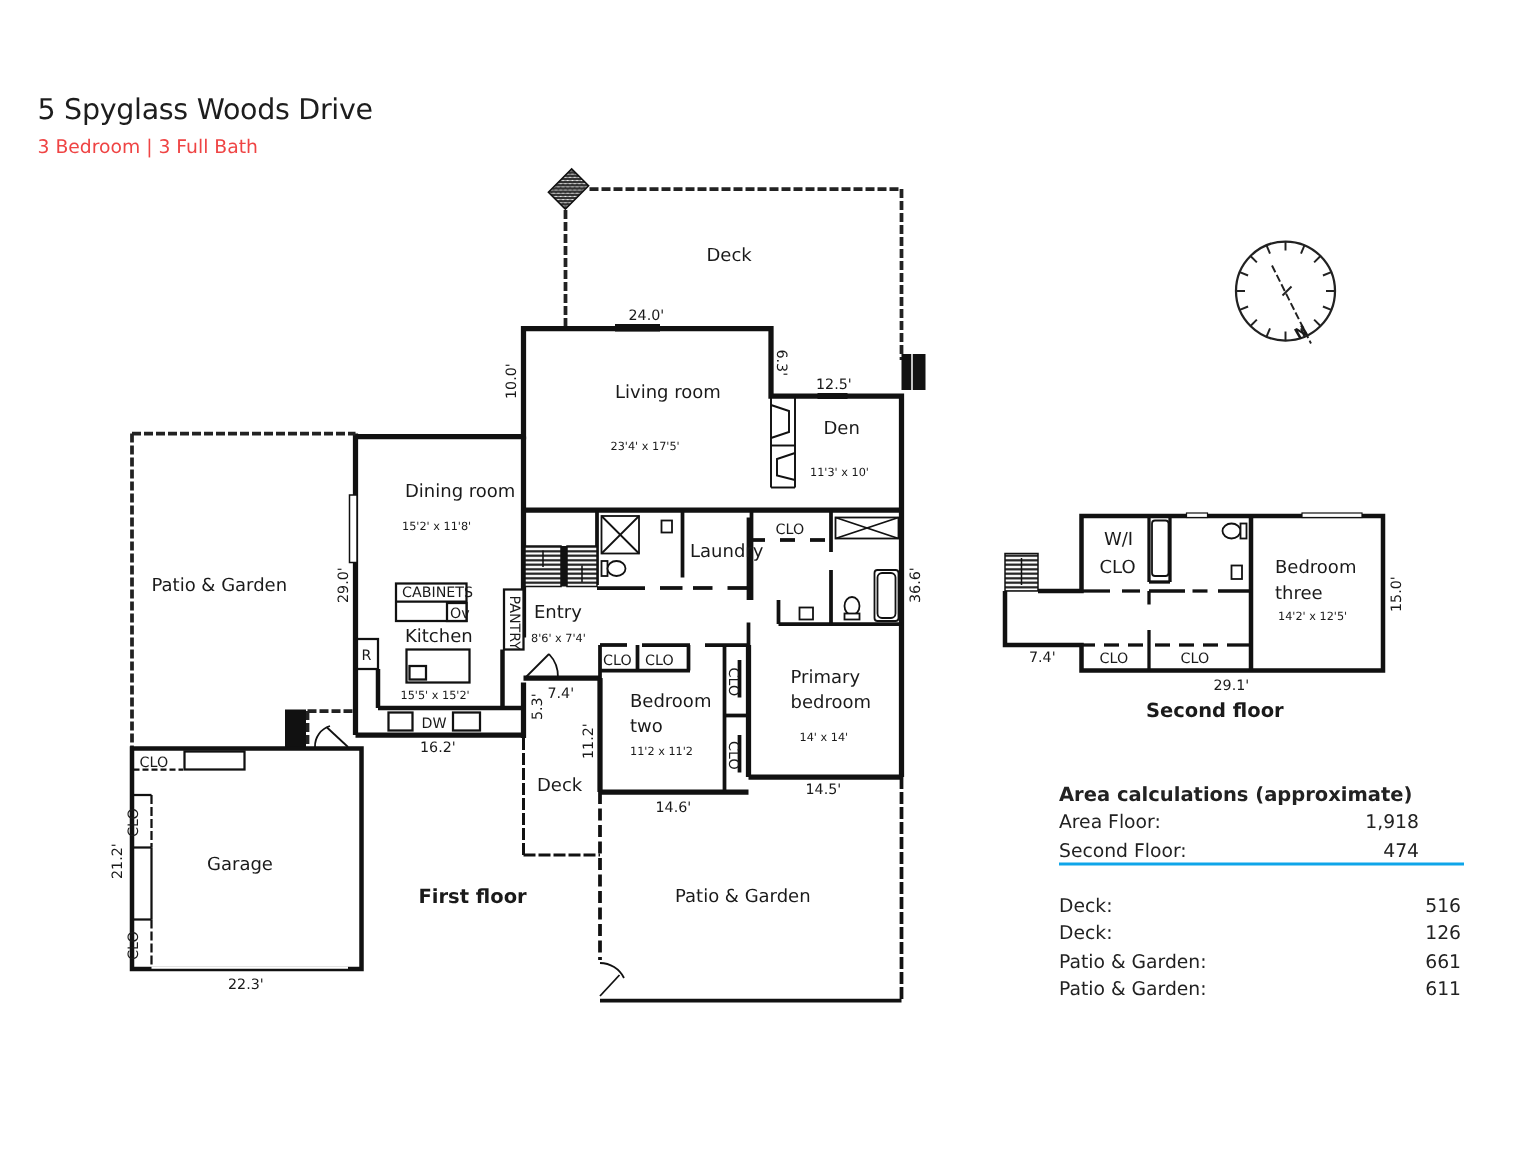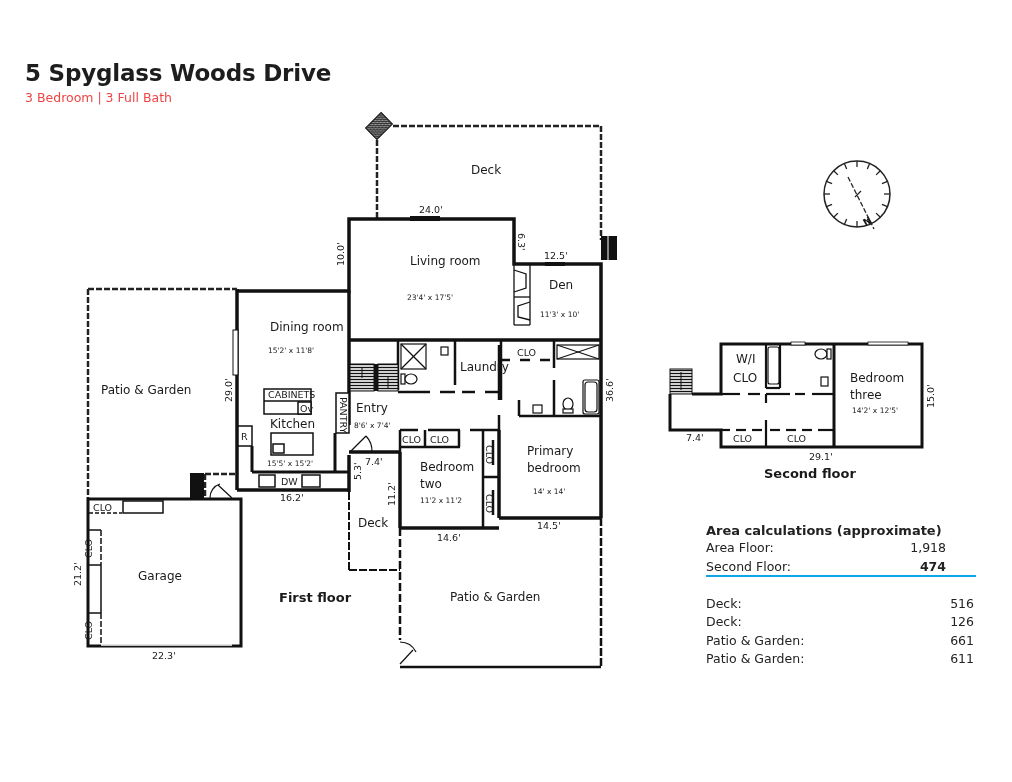--- a/index.html
+++ b/index.html
@@ -1,32 +1,32 @@
 <!DOCTYPE html>
 <html><head>
 <meta charset="utf-8">
 <style>
   html, body { margin:0; padding:0; background:#ffffff; }
   body { width:1012px; height:782px; position:relative; overflow:hidden; font-family:"DejaVu Sans", sans-serif; color:#1a1a1a; }
   .header { position:absolute; left:25px; top:60px; }
-  .title { font-family:"DejaVu Sans", sans-serif; font-weight:bold; font-size:23px; line-height:27px; letter-spacing:-0.2px; color:#1d1d1d; }
+  .title { font-family:"DejaVu Sans", sans-serif; font-weight:normal; font-size:19px; line-height:27px; letter-spacing:-0.2px; color:#1d1d1d; }
   .subtitle { font-size:12.5px; margin-top:3px; color:#ef4444; }
   svg { position:absolute; left:0; top:0; }
   svg text { font-family:"DejaVu Sans", sans-serif; fill:#1a1a1a; }
   .room-label { font-size:12px; }
   .room-dim { font-size:7.5px; }
   .meas { font-size:9.5px; }
   .floor-label { font-size:13px; font-weight:bold; }
   .clo { font-size:9.5px; }
   .area-table { position:absolute; left:706px; top:523px; width:270px; font-size:12.5px; color:#222; }
   .area-title { font-weight:bold; font-size:13px; margin-bottom:1px; }
   .arow { display:flex; justify-content:space-between; height:18.5px; line-height:18.5px; }
   .arow .v { padding-right:30px; }
   .arow.second { border-bottom:2px solid #0ea5e9; height:17px; line-height:17px; }
-  .arow.second .v { font-weight:bold;margin-left:28px; }
+  .arow.second .v { font-weight:normal;margin-left:28px; }
   .spacer { height:18px; }
   .arow.sub .v { padding-right:2px; }
 </style>
 </head>
 <body>
 
 <div class="header">
   <div class="title">5 Spyglass Woods Drive</div>
   <div class="subtitle">3 Bedroom  | 3 Full Bath</div>
 </div>

